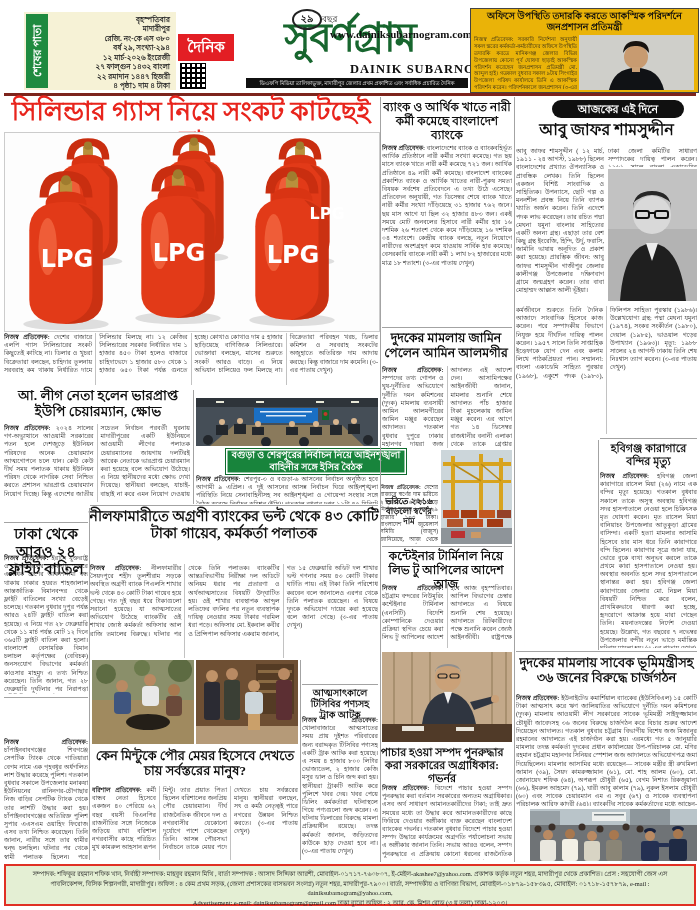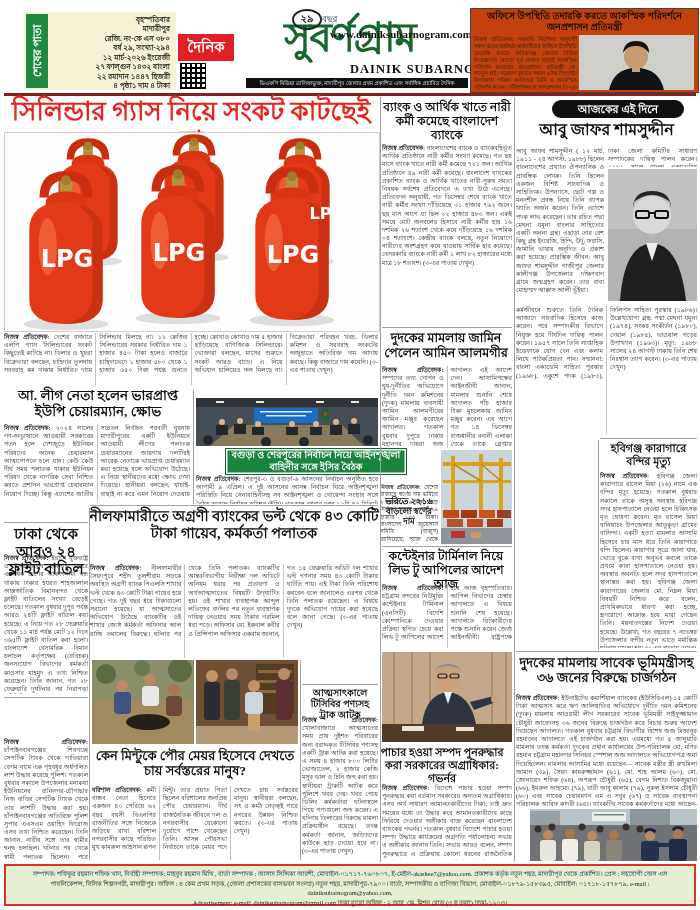--- a/index.html
+++ b/index.html
@@ -22,21 +22,21 @@
   .datetext{font-size:7.3px;line-height:1.3;text-align:right;font-weight:600;color:#222;}
   .dailybox{background:#e31e24;color:#fff;font-weight:bold;font-size:15px;text-align:center;line-height:27px;}
   .logo{color:#17662e;font-weight:bold;font-size:40px;line-height:1;text-align:center;letter-spacing:-1px;}
   .years{border:2px solid #222;border-radius:50%;font-size:10px;font-weight:bold;text-align:center;line-height:16px;color:#111;}
   .web{font-size:11px;font-weight:bold;color:#111;}
   .engname{font-size:12.5px;font-weight:bold;letter-spacing:1px;color:#101010;}
   .tagline{background:#101010;color:#fff;font-size:5.4px;text-align:center;line-height:10px;}
   .qr{background:
       repeating-linear-gradient(0deg,#000 0 2px,transparent 2px 5px),
       repeating-linear-gradient(90deg,#000 0 2px,#fff 2px 5px);}
-  .trbox{border:1px solid #444;background:#c2410c;}
+  .trbox{border:1px solid #444;background:#eab308;}
   .trhead{font-size:9.5px;font-weight:bold;text-align:center;line-height:1.2;color:#0d0d0d;}
   .trbody{font-size:5.3px;line-height:1.3;text-align:justify;}
   .mainrule{background:#7d241c;}
   .mainhead{color:#e8241c;font-weight:bold;font-size:26px;text-align:center;line-height:1.1;}
   .banner{background:#101010;color:#fff;border-radius:9px;font-weight:bold;font-size:11px;text-align:center;line-height:18px;}
   .gcaption{background:#18843c;color:#fff;border:1px solid #0e6b2d;box-shadow:inset 0 0 0 1.5px #fff;
             font-weight:bold;font-size:9.5px;text-align:center;line-height:1.25;padding-top:1px;}
   .footer{background:#e4efd4;border:2px solid #e03024;font-size:6.4px;line-height:1.5;text-align:center;color:#222;padding:3px 8px;box-sizing:border-box;}
 </style>
 </head>

